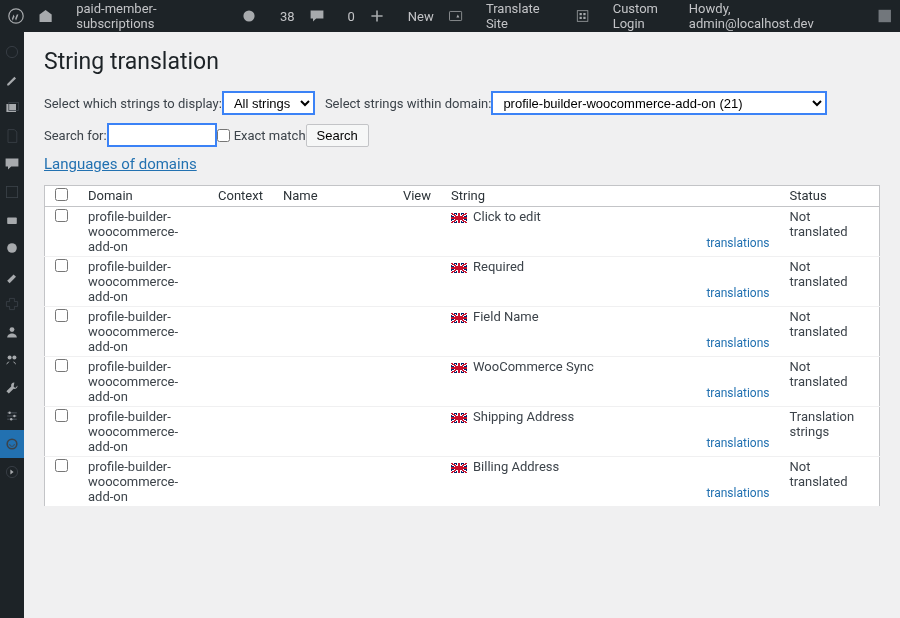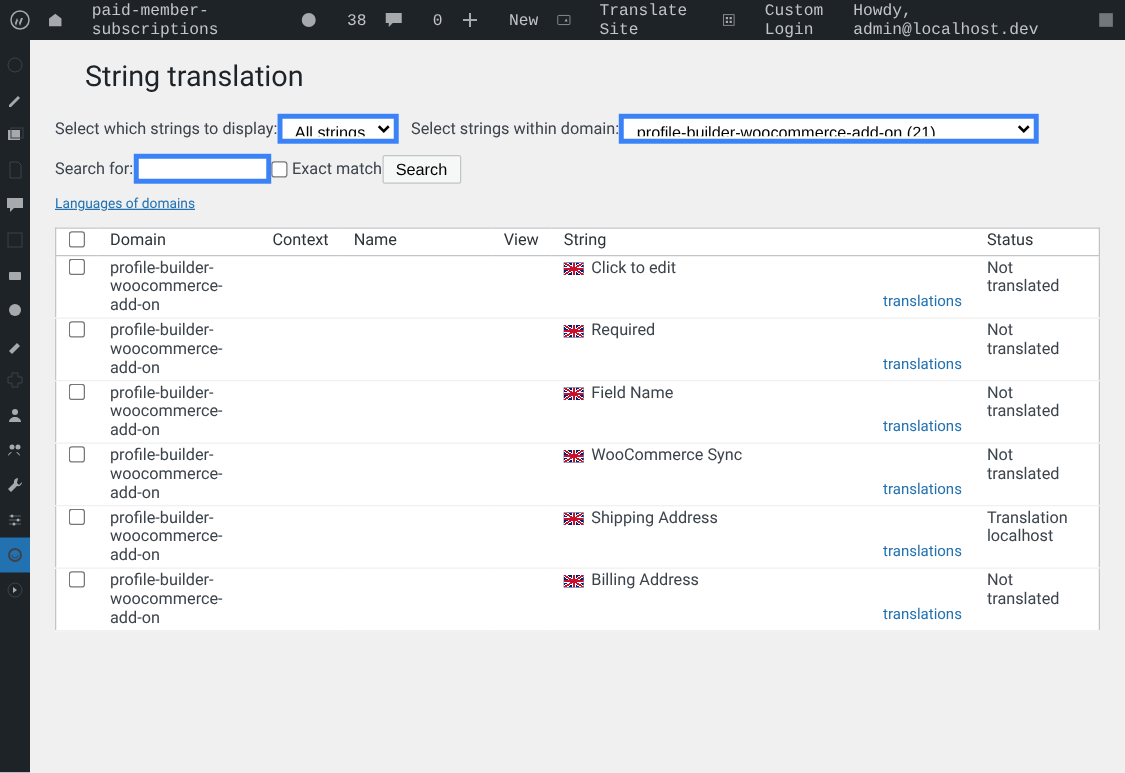--- a/index.html
+++ b/index.html
@@ -1,36 +1,36 @@
 <!DOCTYPE html>
 <html><head>
 <meta charset="utf-8">
 <style>
 * { box-sizing: border-box; margin: 0; padding: 0; }
 body { font-family: -apple-system, BlinkMacSystemFont, "Segoe UI", Roboto, sans-serif; font-size: 13px; color: #3c434a; background: #f0f0f1; }
 .adminbar { height: 32px; background: #1d2327; color: #c3c4c7; display: flex; align-items: center; padding: 0 8px; font-size: 13px; justify-content: space-between; }
 .adminbar-left, .adminbar-right { display: flex; align-items: center; gap: 14px; }
-.adminbar-item { display: flex; align-items: center; gap: 23px; cursor: pointer; font-family: Liberation Mono, monospace; }
+.adminbar-item { display: flex; align-items: center; gap: 23px; cursor: pointer; }
 .adminbar svg { width: 16px; height: 16px; fill: #a7aaad; }
 .layout { display: flex; height: calc(100vh - 32px); }
 .sidemenu { width: 24px; background: #1d2327; display: flex; flex-direction: column; padding-top: 6px; }
 .sidemenu-item { width: 24px; height: 28px; display: flex; align-items: center; justify-content: center; cursor: pointer; }
 .sidemenu-item svg { width: 16px; height: 16px; fill: #a7aaad; }
 .sidemenu-item.active { background: #2271b1; }
 .sidemenu-item.active svg { fill: #fff; }
 .content { flex: 1; padding: 16px 20px; overflow: auto; }
-h1 { font-size: 23px; font-weight: 400; color: #1d2327; margin-bottom: 16px; margin-left: 24px; }
+h1 { font-size: 23px; font-weight: 400; color: #1d2327; margin-bottom: 16px; }
 .filters { display: flex; flex-wrap: wrap; align-items: center; gap: 0; margin-bottom: 8px; font-size: 13px; }
 .filters label { color: #3c434a; }
-.filters select, .filters input[type="text"] { padding: 2px 6px; border: 4px solid #3b82f6; background: #fff; font-size: 13px; height: 24px; }
+.filters select, .filters input[type="text"] { padding: 2px 6px; border: 2px solid #3b82f6; background: #fff; font-size: 13px; height: 24px; }
 .filters select.wide { width: 336px; }
 .filters input[type="text"] { width: 110px; }
 .button { background: #f6f7f7; border: 1px solid #c3c4c7; padding: 3px 10px; cursor: pointer; font-size: 13px; border-radius: 2px; text-align: right; }
 .checkbox-label { display: flex; align-items: center; gap: 4px; }
-.link { color: #2271b1; text-decoration: underline; cursor: pointer; font-size: 11px; }
+.link { color: #2271b1; text-decoration: underline; cursor: pointer; font-size: 15px; }
 .link-row { margin: 6px 0 12px; }
 .table { width: 100%; border-collapse: collapse; background: #fff; border: 1px solid #c3c4c7; }
 .table th, .table td { text-align: left; padding: 2px 10px; font-size: 13px; vertical-align: top; }
 .table thead th, .table tfoot th { border-bottom: 1px solid #c3c4c7; font-weight: 400; color: #2c3338; }
 .table tbody td { border-bottom: 1px solid #f0f0f1; }
 .col-cb { width: 30px; }
 .col-domain { width: 130px; }
 .col-context { width: 50px; margin-top: 12px; }
 .col-name { width: 120px; }
 .col-view { width: 40px; }
@@ -272,21 +272,21 @@
     <td class="col-string string-cell"><span class="flag"></span>WooCommerce Sync<a class="translations-link">translations</a></td>
     <td class="col-status">Not translated</td>
           </tr>
           <tr>
     <td class="col-cb"><input type="checkbox" style=""></td>
     <td class="col-domain">profile-builder-woocommerce-add-on</td>
     <td class="col-context"></td>
     <td class="col-name"></td>
     <td class="col-view"></td>
     <td class="col-string string-cell"><span class="flag"></span>Shipping Address<a class="translations-link">translations</a></td>
-    <td class="col-status">Translation localhost</td>
+    <td class="col-status">Translation strings</td>
           </tr>
           <tr>
     <td class="col-cb"><input type="checkbox" style=""></td>
     <td class="col-domain">profile-builder-woocommerce-add-on</td>
     <td class="col-context"></td>
     <td class="col-name"></td>
     <td class="col-view"></td>
     <td class="col-string string-cell"><span class="flag"></span>Billing Address<a class="translations-link">translations</a></td>
     <td class="col-status">Not translated</td>
           </tr>

